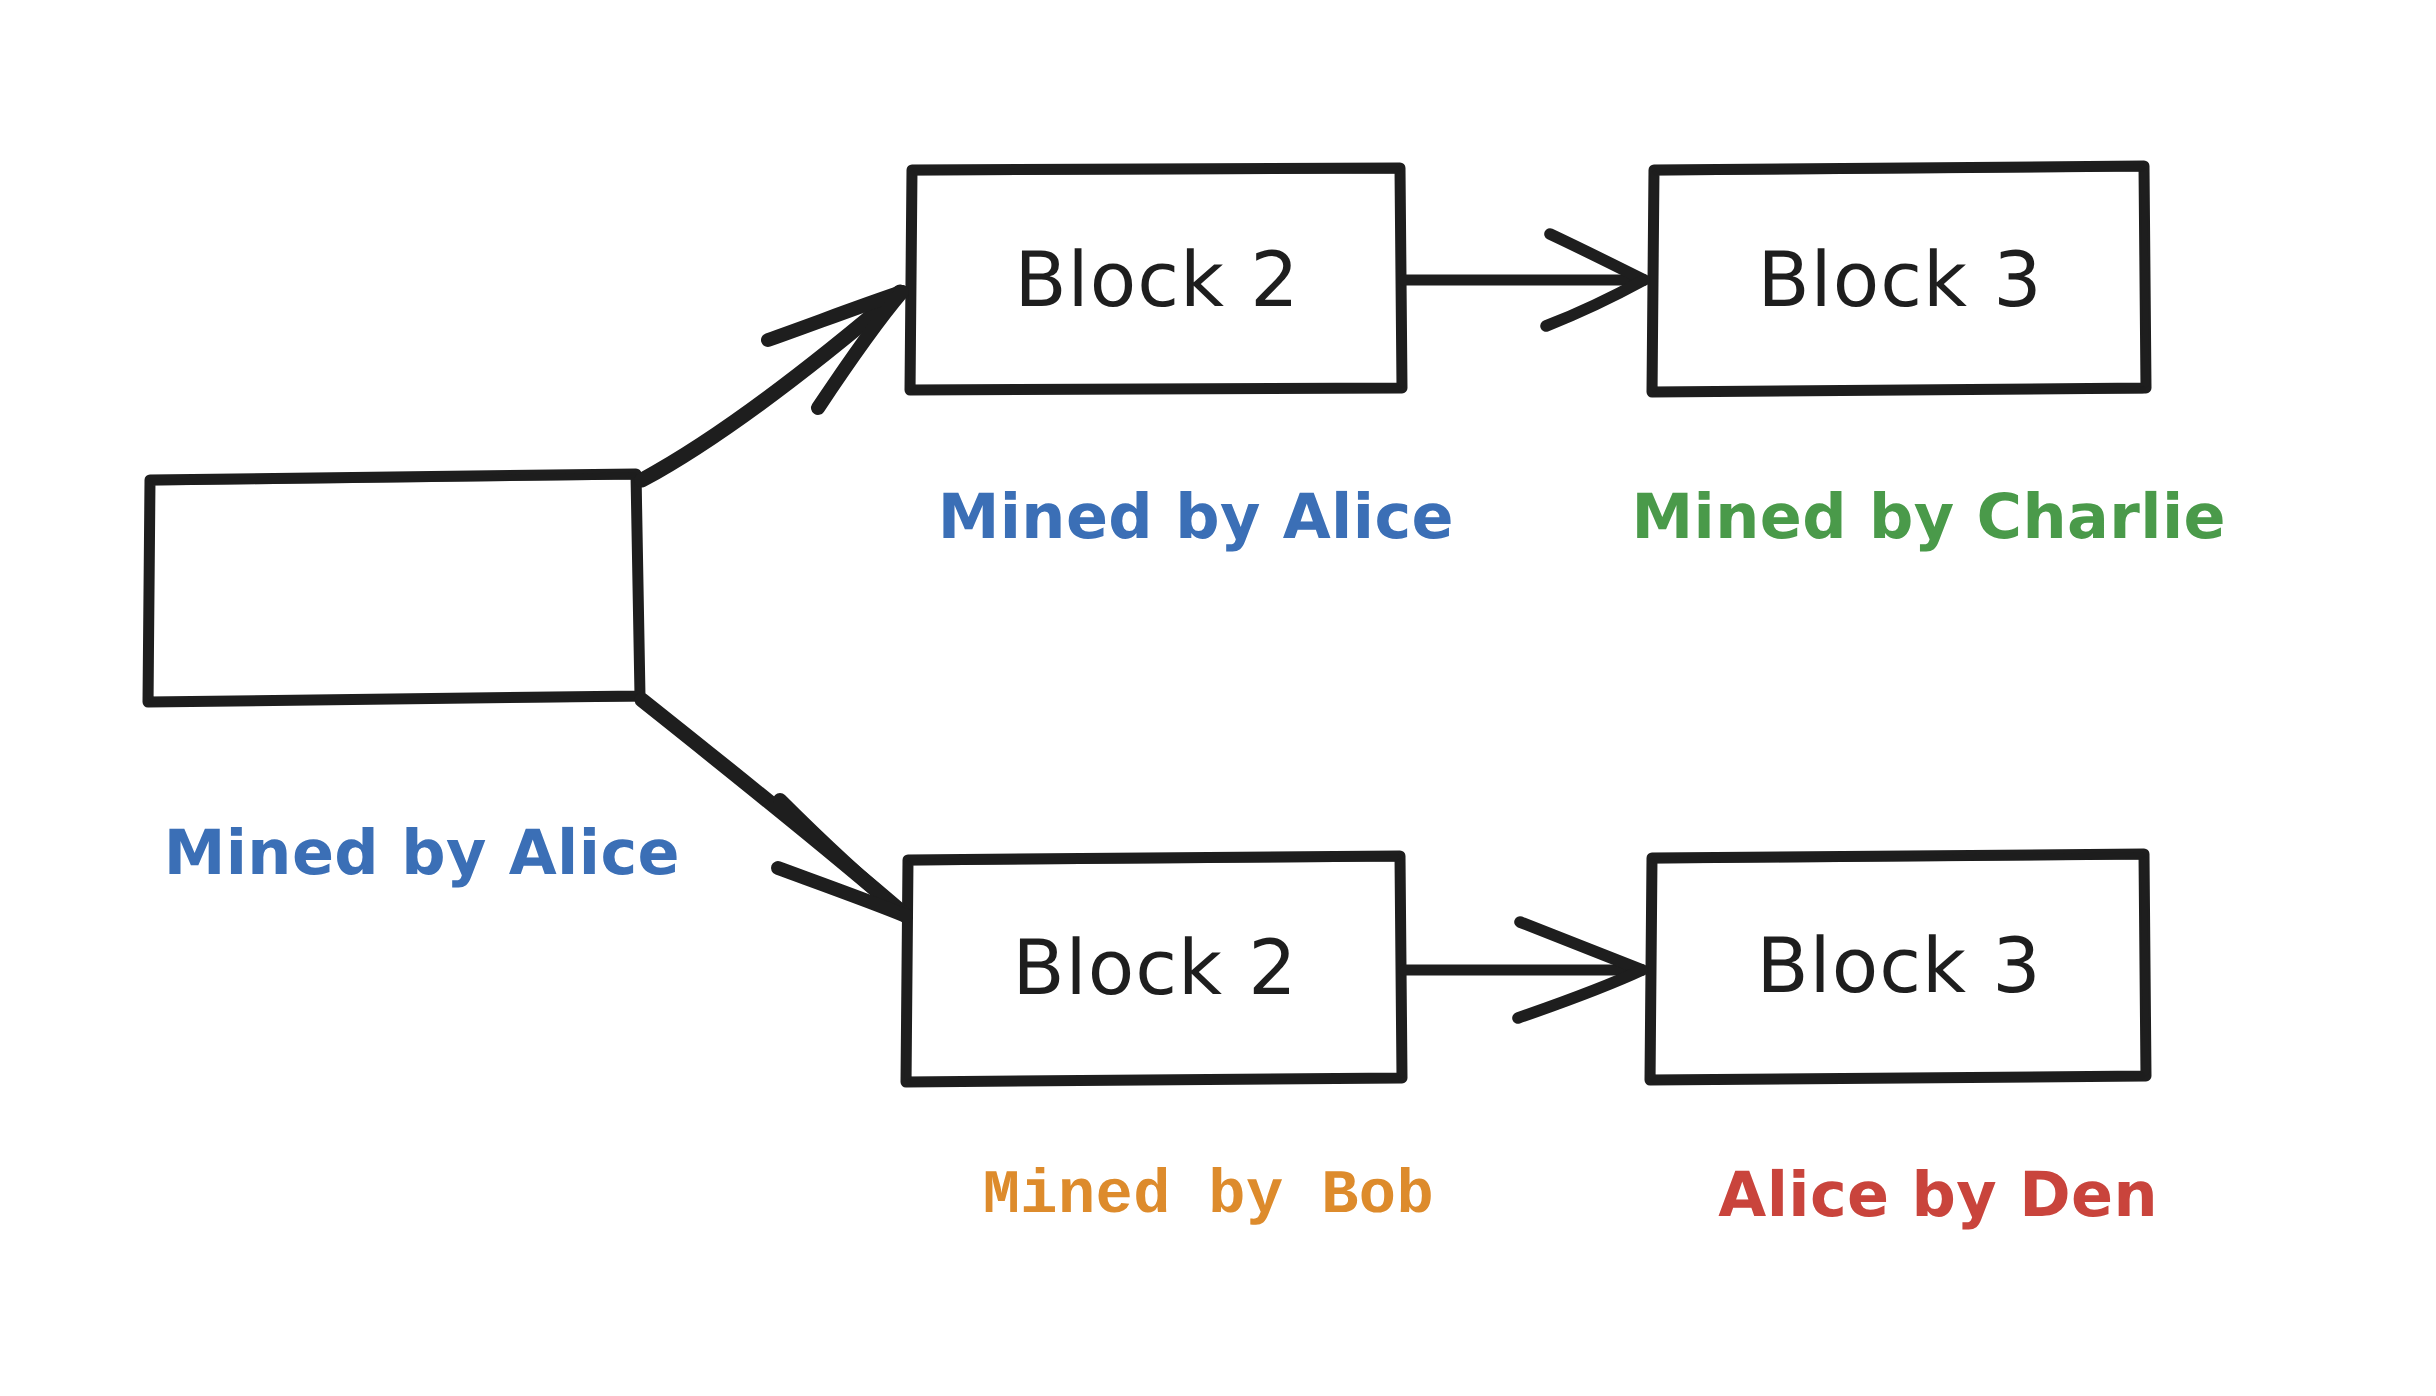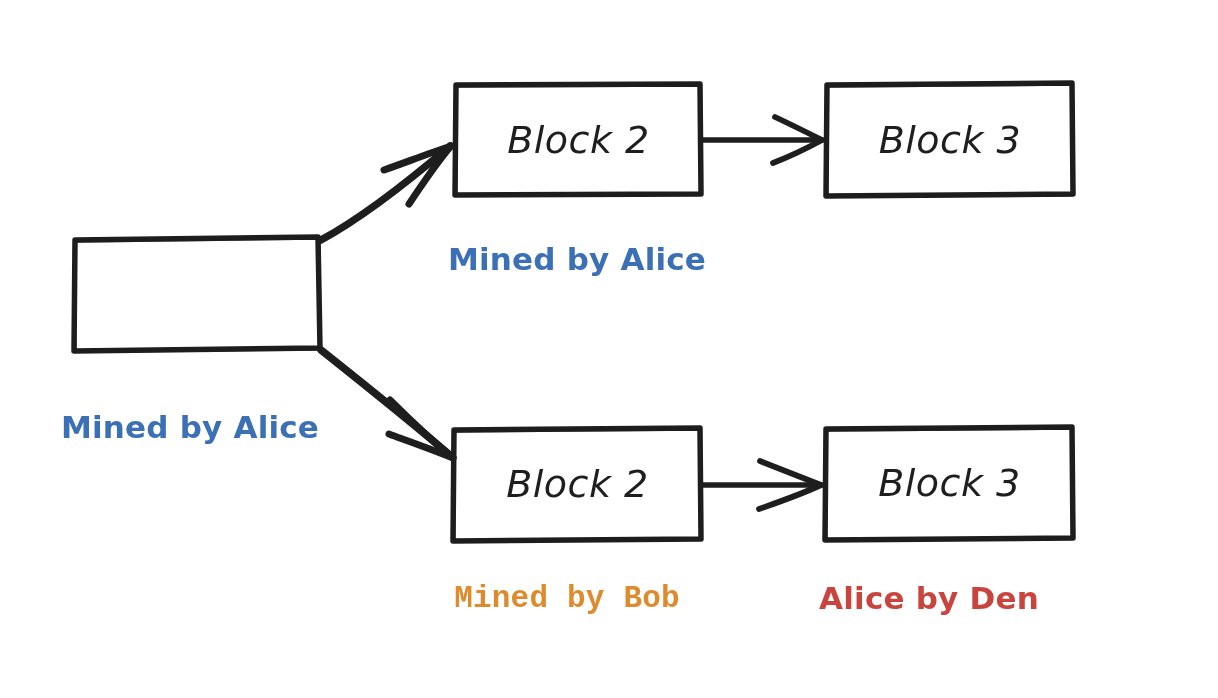--- a/index.html
+++ b/index.html
@@ -31,30 +31,29 @@
   .block-label {
     position: absolute;
     color: #1e1e1e;
     font-family: "DejaVu Sans", sans-serif;
     font-size: 38px;
     font-weight: 400;
     letter-spacing: 0.5px;
     white-space: nowrap;
     text-align: center;
     line-height: 1;
-    font-style: italic;
   }
   .miner-label {
     position: absolute;
     font-family: "DejaVu Sans", sans-serif;
     font-size: 31px;
     font-weight: 600;
     letter-spacing: 0.2px;
     white-space: nowrap;
-    text-align: center;
+    text-align: right;
     line-height: 1;
   }
   .hitbox {
     position: absolute;
   }
 </style>
 </head>
 <body>
 
 <div id="canvas">
@@ -133,20 +132,21 @@
   <div class="block-label" style="left:827px; top:121px; width:246px;">Block 3</div>
 
   <div class="block-label" style="left:454px; top:465px; width:247px;">Block 2</div>
 
   <div class="block-label" style="left:826px; top:464px; width:247px;">Block 3</div>
 
   <div class="miner-label" style="left:40px; top:412px; width:300px; color:#3b6fb6;">Mined by Alice</div>
 
   <div class="miner-label" style="left:427px; top:244px; width:300px; color:#3b6fb6;">Mined by Alice</div>
 
+  <div class="miner-label" style="left:793px; top:244px; width:320px; color:#4a9a4a;">Mined by Charlie</div>
 
   <div class="miner-label" style="left:417px; top:583px; width:300px; color:#dd8b2c;font-family:Liberation Mono, monospace;">Mined by Bob</div>
 
   <div class="miner-label" style="left:779px; top:583px; width:300px; color:#c9443c;">Alice by Den</div>
 
   <div class="hitbox" style="left:73px; top:237px; width:249px; height:115px;"></div>
   <div class="hitbox" style="left:454px; top:83px; width:249px; height:114px;"></div>
   <div class="hitbox" style="left:825px; top:82px; width:250px; height:116px;"></div>
   <div class="hitbox" style="left:452px; top:427px; width:251px; height:116px;"></div>
   <div class="hitbox" style="left:824px; top:426px; width:251px; height:116px;"></div>

